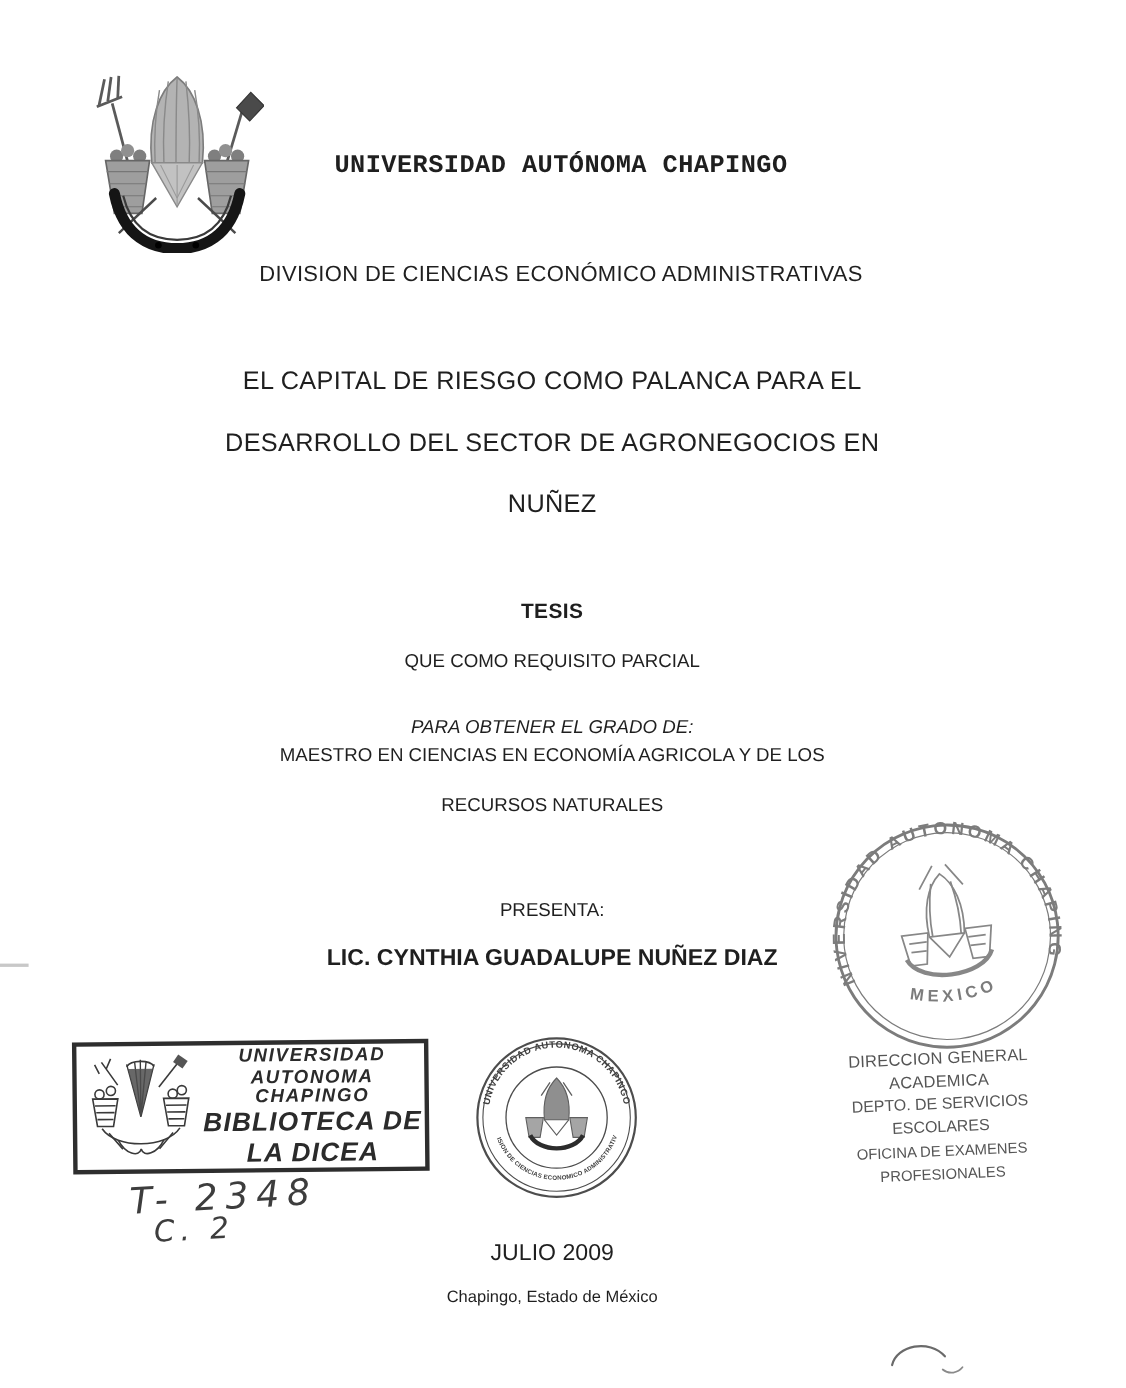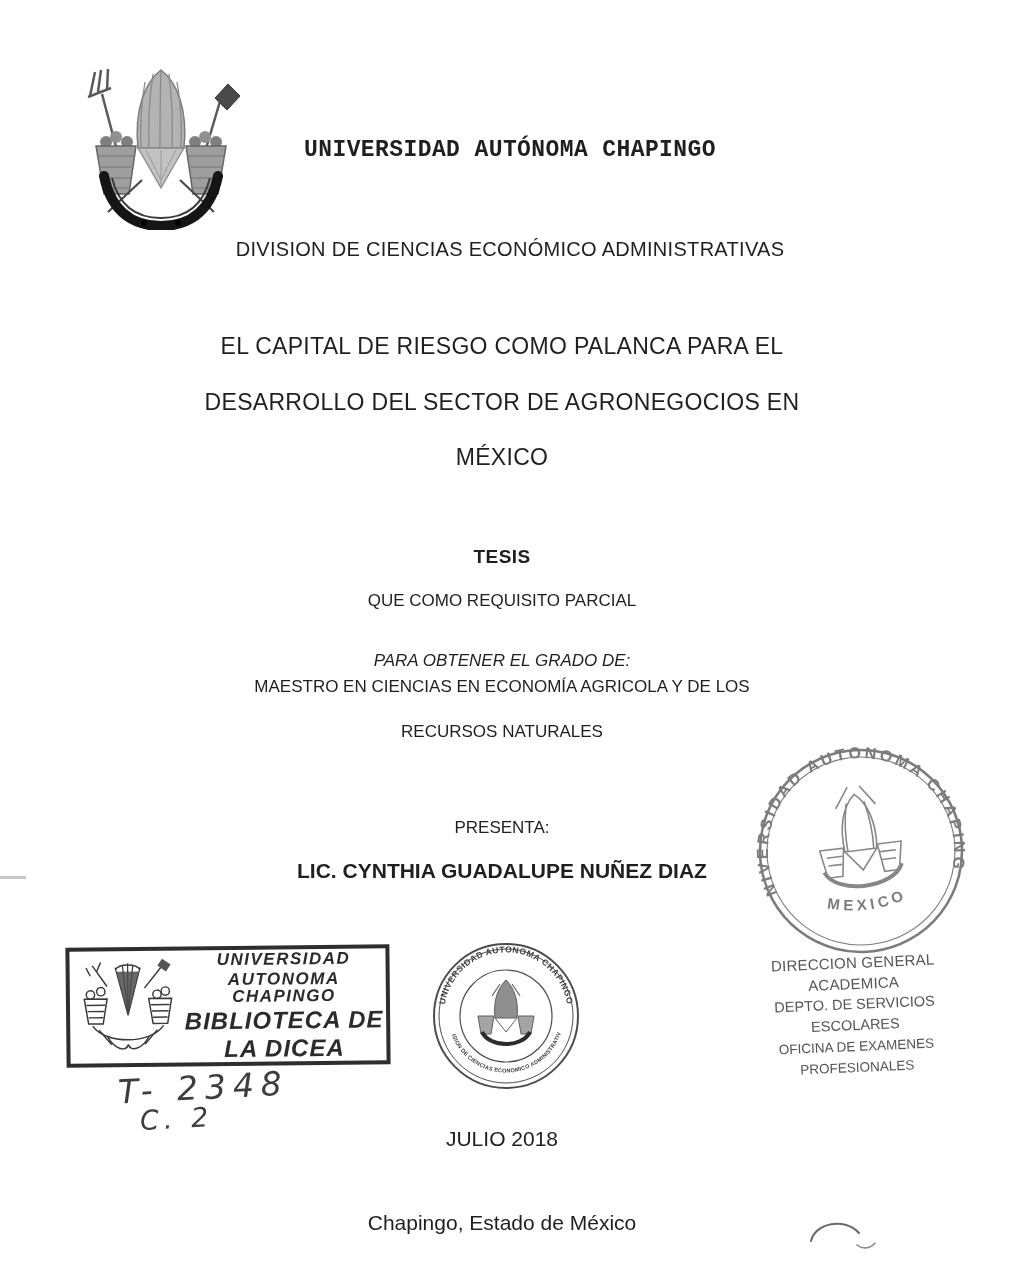--- a/index.html
+++ b/index.html
@@ -120,21 +120,21 @@
     <circle cx="62" cy="163" r="3" fill="#000"></circle>
     <circle cx="96" cy="163" r="3" fill="#000"></circle>
   </g>
 </svg>
 
 <div class="abs ctr headline" style="left:160px;top:137px;width:700px;font-family:Liberation Mono, monospace;">UNIVERSIDAD AUTÓNOMA CHAPINGO</div>
 <div class="abs ctr subline" style="left:110px;top:195px;width:800px;margin-top:43px;">DIVISION DE CIENCIAS ECONÓMICO ADMINISTRATIVAS</div>
 
 <div class="abs ctr titleline" style="left:12px;top:333px;width:980px;">EL CAPITAL DE RIESGO COMO PALANCA PARA EL</div>
 <div class="abs ctr titleline" style="left:12px;top:389px;width:980px;text-align:center;">DESARROLLO DEL SECTOR DE AGRONEGOCIOS EN</div>
-<div class="abs ctr titleline" style="left:12px;top:444px;width:980px;">MÉXICO</div>
+<div class="abs ctr titleline" style="left:12px;top:444px;width:980px;">NUÑEZ</div>
 
 <div class="abs ctr bodyline boldline" style="left:12px;top:546px;width:980px;font-size:19px;letter-spacing:.4px;">TESIS</div>
 <div class="abs ctr bodyline" style="left:12px;top:591px;width:980px;">QUE COMO REQUISITO PARCIAL</div>
 <div class="abs ctr bodyline" style="left:12px;top:651px;width:980px;font-style:italic;">PARA OBTENER EL GRADO DE:</div>
 <div class="abs ctr bodyline" style="left:12px;top:677px;width:980px;">MAESTRO EN CIENCIAS EN ECONOMÍA AGRICOLA Y DE LOS</div>
 <div class="abs ctr bodyline" style="left:12px;top:722px;width:980px;">RECURSOS NATURALES</div>
 
 <div class="abs ctr bodyline" style="left:12px;top:818px;width:980px;">PRESENTA:</div>
 <div class="abs ctr boldline" style="left:12px;top:859px;width:980px;font-size:21px;">LIC. CYNTHIA GUADALUPE NUÑEZ DIAZ</div>
 
@@ -226,21 +226,21 @@
   <g>
     <path d="M76,40 C68,48 63,60 65,78 L87,78 C89,60 84,48 76,40 Z" fill="#8f8f8f" stroke="#5f5f5f" stroke-width="1"></path>
     <path d="M65,78 L76,92 L87,78" fill="none" stroke="#5f5f5f" stroke-width="1"></path>
     <path d="M70,44 L62,56 M82,44 L90,56" stroke="#5f5f5f" stroke-width="1.2" fill="none"></path>
     <path d="M48,76 L64,76 L61,94 L51,94 Z" fill="#a5a5a5" stroke="#5f5f5f" stroke-width="1"></path>
     <path d="M88,76 L104,76 L101,94 L91,94 Z" fill="#a5a5a5" stroke="#5f5f5f" stroke-width="1"></path>
     <path d="M52,92 C60,108 92,108 100,92" fill="none" stroke="#2c2c2c" stroke-width="4"></path>
   </g>
 </svg>
 
-<div class="abs ctr bodyline" style="left:12px;top:1127px;width:980px;font-size:21px;">JULIO 2018</div>
-<div class="abs ctr bodyline" style="left:12px;top:1211px;width:980px;font-size:21px;">Chapingo, Estado de México</div>
+<div class="abs ctr bodyline" style="left:12px;top:1127px;width:980px;font-size:21px;">JULIO 2009</div>
+<div class="abs ctr bodyline" style="left:12px;top:1171px;width:980px;font-size:15px;">Chapingo, Estado de México</div>
 
 <svg class="abs" style="left:805px;top:1215px;" width="75" height="45" viewBox="0 0 75 45">
   <path d="M6,26 C10,8 40,2 54,18" fill="none" stroke="#6a6a6a" stroke-width="2" stroke-linecap="round"></path>
   <path d="M52,30 C58,35 66,33 70,28" fill="none" stroke="#8a8a8a" stroke-width="1.6" stroke-linecap="round"></path>
 </svg>
 
 <div class="abs" style="left:0;top:876px;width:26px;height:3px;background:#9a9a9a;opacity:.55;"></div>
 
 </body></html>

